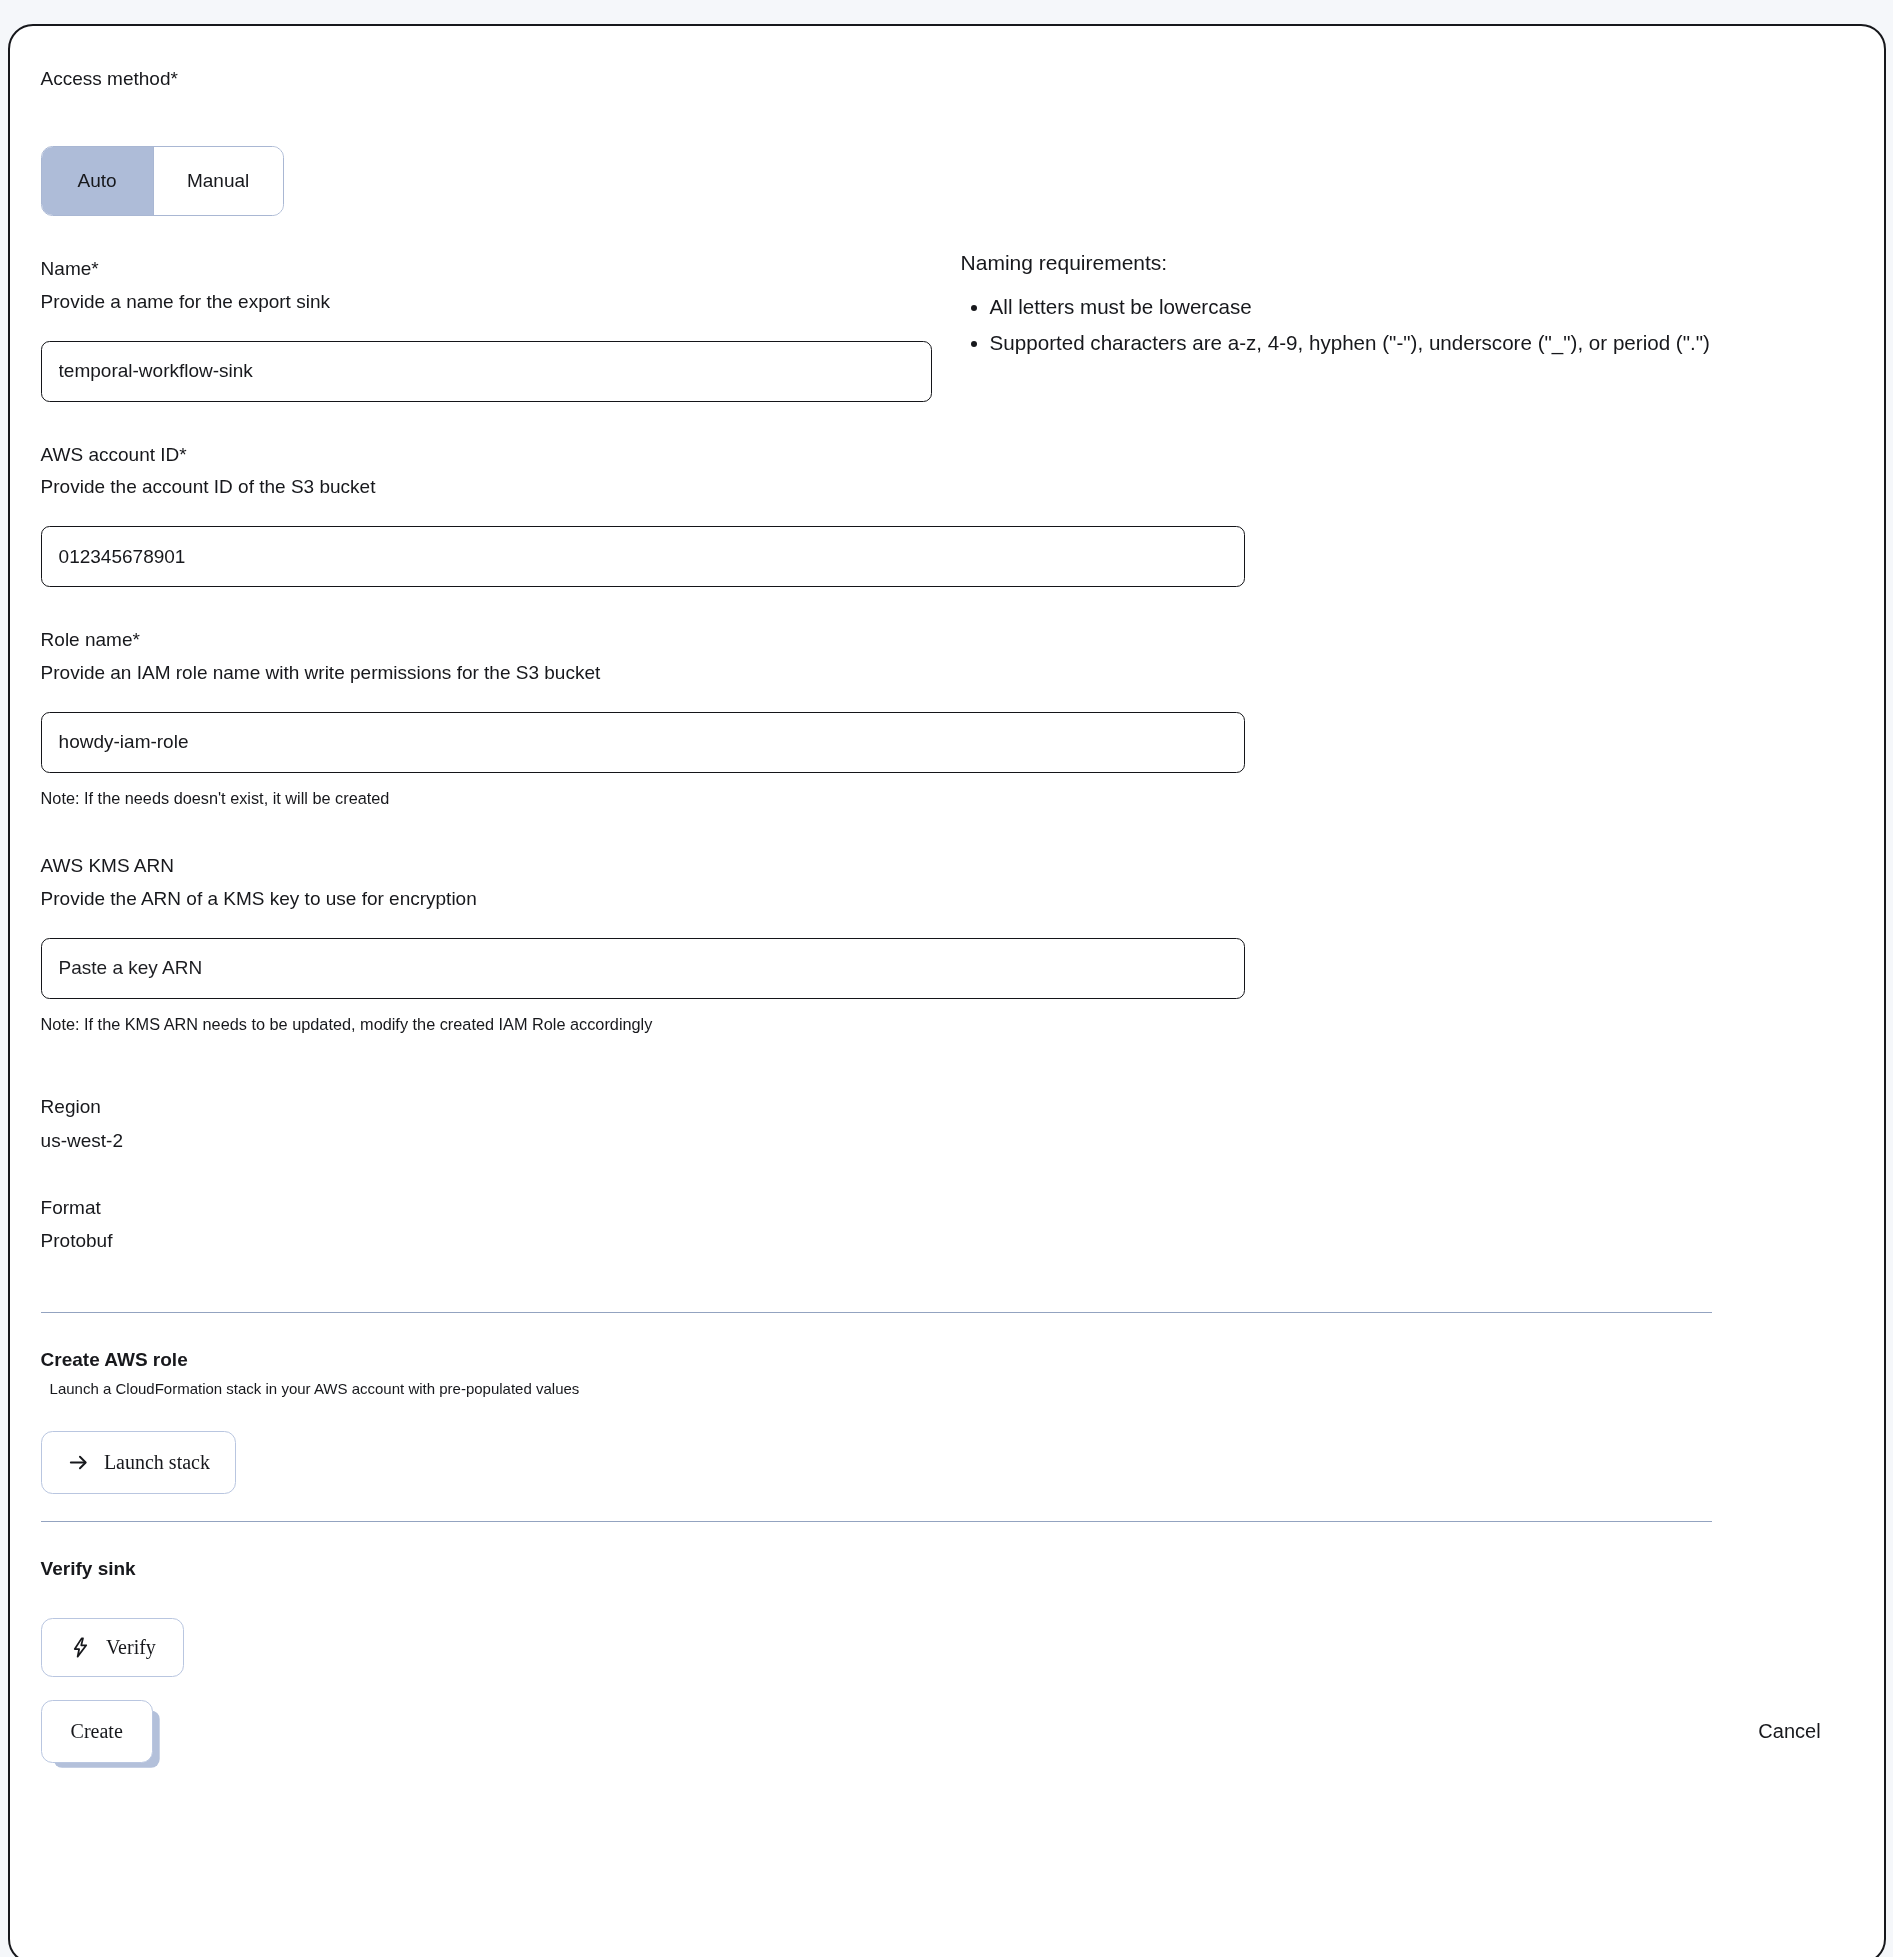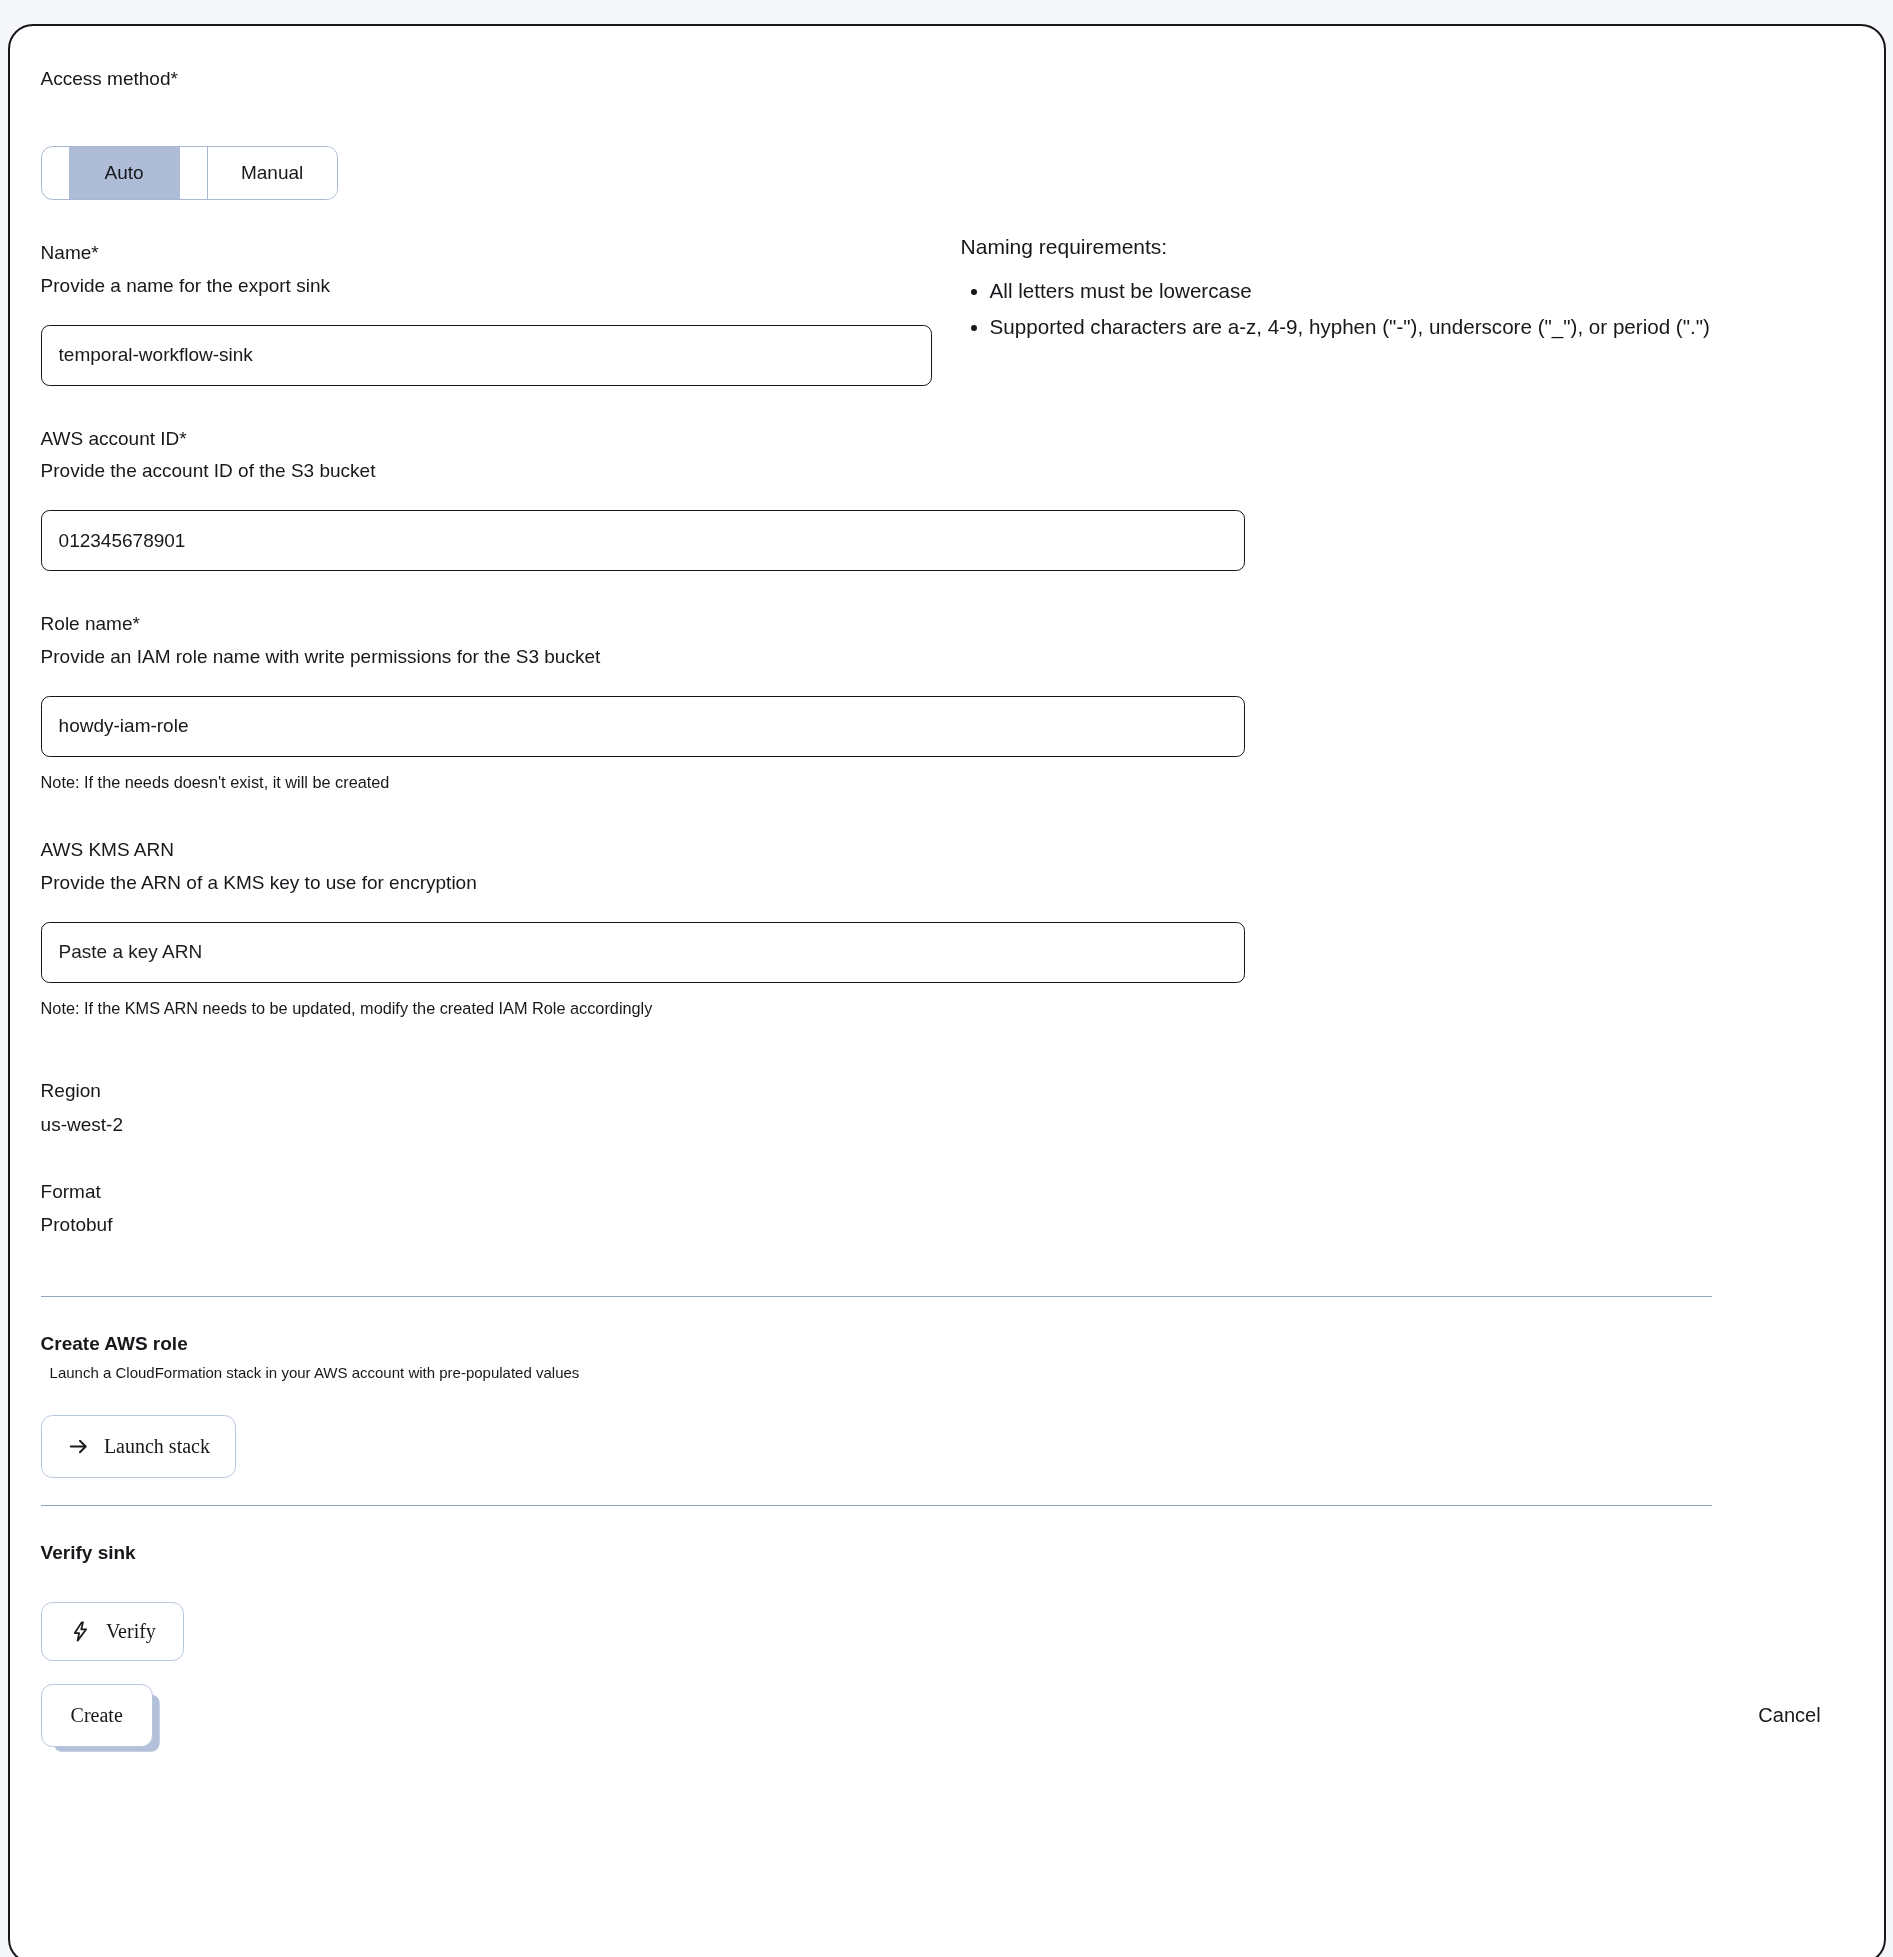--- a/index.html
+++ b/index.html
@@ -16,21 +16,21 @@
     background:#fff; font-family:"Liberation Sans", sans-serif; font-size:19px; color:#17181c;
     padding:0 17px; margin-top:27px; outline:none;
   }
   .text-input::placeholder { color:#1d1e22; opacity:1; }
   .input-wide   { width:1204px; }
   .input-medium { width:891px; }
   .note { font-size:16.3px; line-height:21px; color:#17181c; margin-top:15.3px; }
 
   
   .toggle { display:inline-flex; margin-top:55px; border:1px solid #a9b7d3; border-radius:11.5px; overflow:hidden; background:#fff; }
-  .toggle-opt { height:52px; display:flex; align-items:center; justify-content:center; font-size:19px; color:#17181c; cursor:pointer;margin-left:27px; }
+  .toggle-opt { height:68px; display:flex; align-items:center; justify-content:center; font-size:19px; color:#17181c; cursor:pointer; }
   .toggle-opt.selected { background:#aebcd8; }
   .toggle-opt.auto { width:111px; }
   .toggle-opt.manual { width:130px; border-left:1px solid #a9b7d3; background:#fff; }
 
   .name-row { display:flex; margin-top:40px; }
   .name-block { width:891px; }
   .naming-block { width:765px; margin-left:29px; margin-top:-7.6px; }
   .naming-title { font-size:21px; line-height:29px; color:#17181c; }
   .naming-list { margin-top:13.4px; padding-left:29px; }
   .naming-list li { font-size:20.6px; line-height:31px; color:#17181c; margin-bottom:5.7px; }

